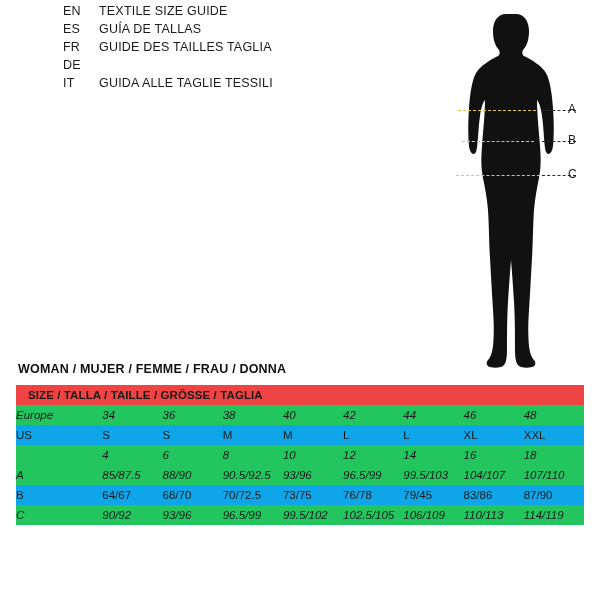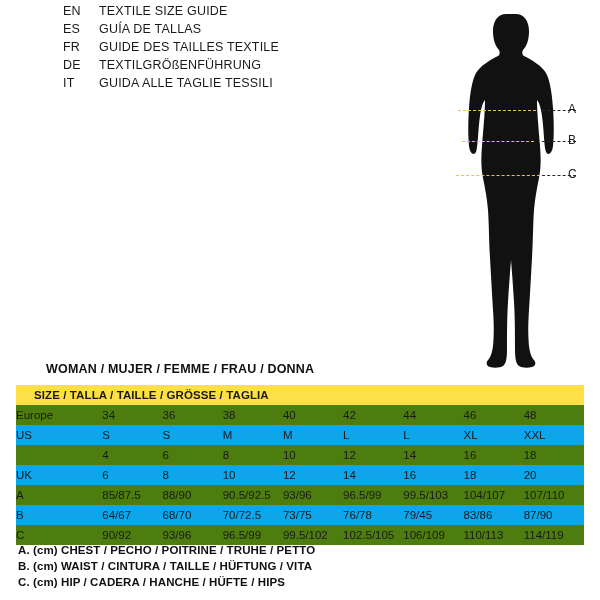--- a/index.html
+++ b/index.html
@@ -77,44 +77,43 @@
 
   
   .woman-title {
     position: absolute;
     left: 18px;
     top: 362px;
     font-size: 12.5px;
     font-weight: bold;
     letter-spacing: .2px;
     color: #111;
-    margin-left: 28px;
   }
   table.size-table {
     position: absolute;
     left: 16px;
     top: 385px;
     width: 568px;
     border-collapse: collapse;
     font-size: 11.5px;
   }
   table.size-table td {
     padding: 2px 0 2px 0;
     height: 16px;
     line-height: 14px;
     color: #1a1a1a;
   }
   tr.header-row td {
-    background: #fde047;
+    background: #ef4444;
     font-weight: bold;
     font-size: 11.5px;
-    padding-left: 18px;
+    padding-left: 12px;
     letter-spacing: .1px;
   }
-  tr.shade td { background: #4d7c0f; }
+  tr.shade td { background: #22c55e; font-style: italic; }
   tr.plain td { background: #0ea5e9; }
   td.label-col {
     width: 86px;
     padding-left: 4px;
     text-align: left;
   }
   td.val {
     width: 60px;
   }
 
@@ -143,25 +142,24 @@
     <div class="lang-row">
       <span class="lang-code">EN</span>
       <span class="lang-text">TEXTILE SIZE GUIDE</span>
     </div>
     <div class="lang-row">
       <span class="lang-code">ES</span>
       <span class="lang-text">GUÍA DE TALLAS</span>
     </div>
     <div class="lang-row">
       <span class="lang-code">FR</span>
-      <span class="lang-text">GUIDE DES TAILLES TEXTILE</span>
+      <span class="lang-text">GUIDE DES TAILLES TAGLIA</span>
     </div>
     <div class="lang-row">
       <span class="lang-code">DE</span>
-      <span class="lang-text">TEXTILGRÖßENFÜHRUNG</span>
     </div>
     <div class="lang-row">
       <span class="lang-code">IT</span>
       <span class="lang-text">GUIDA ALLE TAGLIE TESSILI</span>
     </div>
   </div>
 
   <div class="figure-wrap">
     <svg class="figure-svg" width="160" height="365" viewBox="0 0 160 365">
       <path fill="#111111" d="
@@ -257,31 +255,20 @@
         <td class="label-col"></td>
         <td class="val">4</td>
         <td class="val">6</td>
         <td class="val">8</td>
         <td class="val">10</td>
         <td class="val">12</td>
         <td class="val">14</td>
         <td class="val">16</td>
         <td class="val">18</td>
       </tr>
-      <tr class="plain">
-        <td class="label-col">UK</td>
-        <td class="val">6</td>
-        <td class="val">8</td>
-        <td class="val">10</td>
-        <td class="val">12</td>
-        <td class="val">14</td>
-        <td class="val">16</td>
-        <td class="val">18</td>
-        <td class="val">20</td>
-      </tr>
       <tr class="shade">
         <td class="label-col">A</td>
         <td class="val">85/87.5</td>
         <td class="val">88/90</td>
         <td class="val">90.5/92.5</td>
         <td class="val">93/96</td>
         <td class="val">96.5/99</td>
         <td class="val">99.5/103</td>
         <td class="val">104/107</td>
         <td class="val">107/110</td>
@@ -304,19 +291,14 @@
         <td class="val">96.5/99</td>
         <td class="val">99.5/102</td>
         <td class="val">102.5/105</td>
         <td class="val">106/109</td>
         <td class="val">110/113</td>
         <td class="val">114/119</td>
       </tr>
     </tbody>
   </table>
 
-  <div class="legend">
-    <div class="legend-row">A. (cm) CHEST / PECHO / POITRINE / TRUHE / PETTO</div>
-    <div class="legend-row">B. (cm) WAIST / CINTURA / TAILLE / HÜFTUNG / VITA</div>
-    <div class="legend-row">C. (cm) HIP / CADERA / HANCHE / HÜFTE / HIPS</div>
-  </div>
 
 </div>
 
 </body></html>

